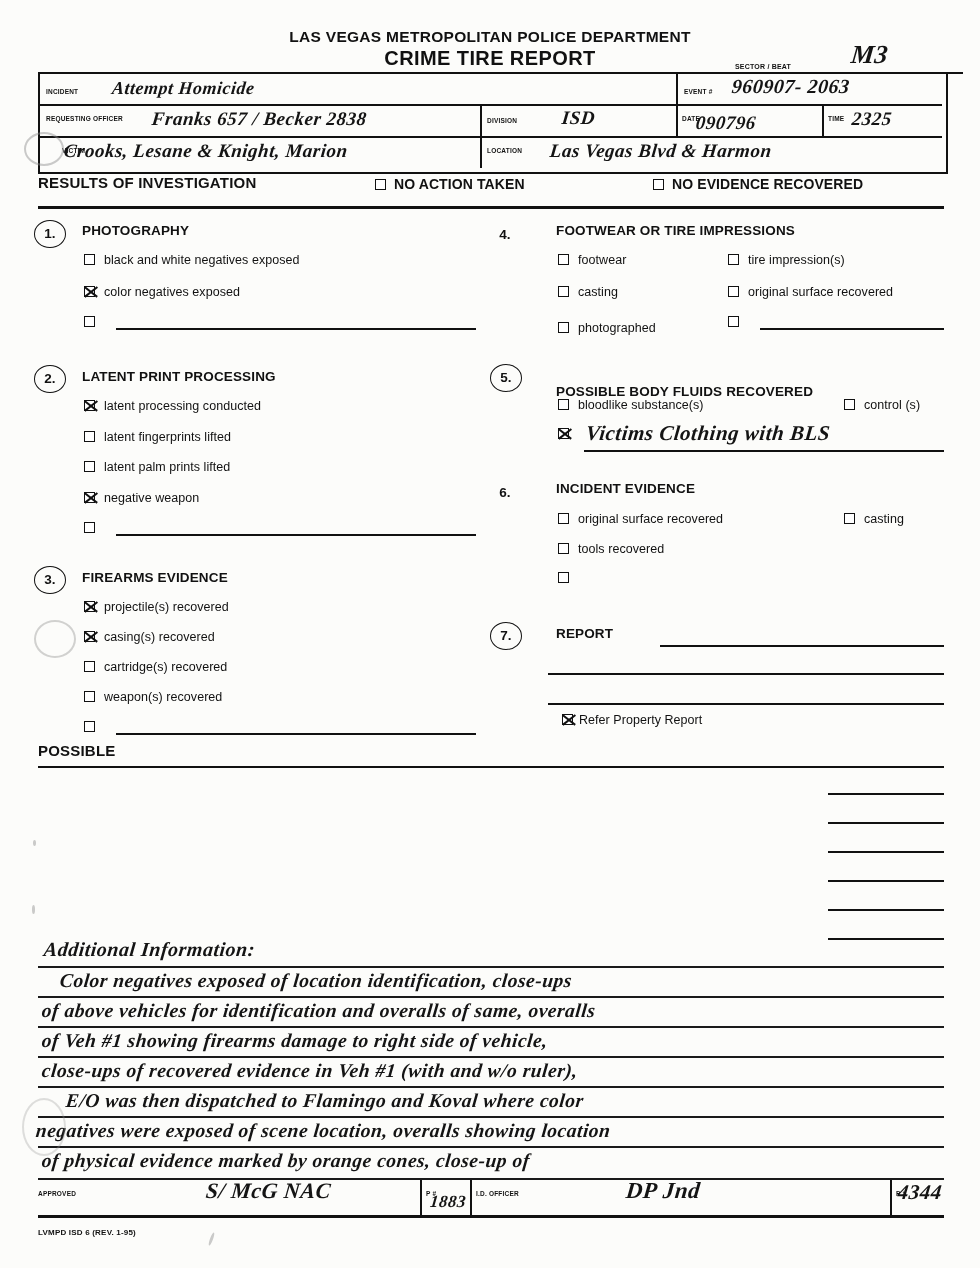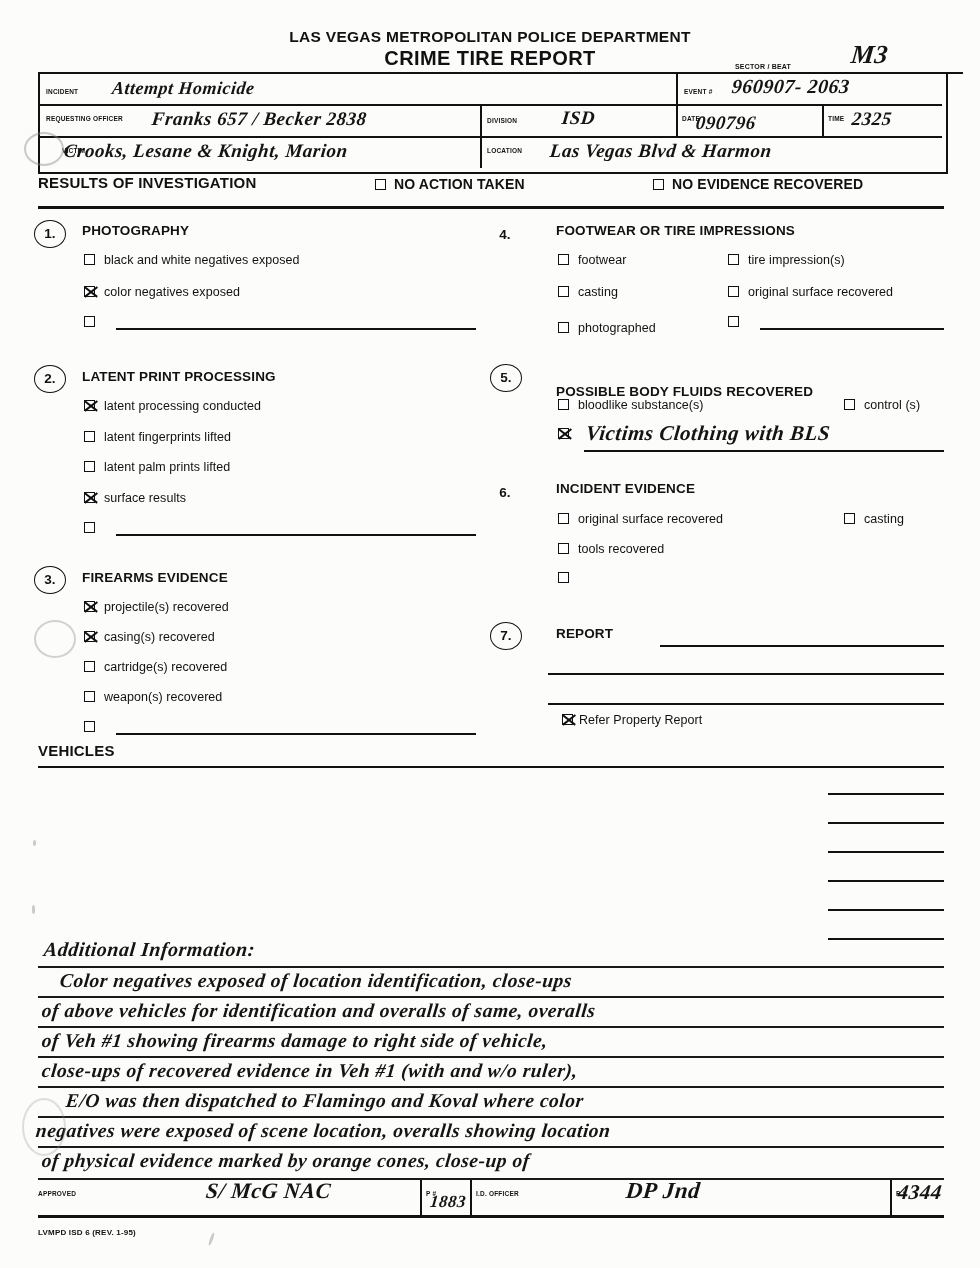--- a/index.html
+++ b/index.html
@@ -185,21 +185,21 @@
   <div class="chk" style="left:84px;top:399px;">
     <span class="cbx x"></span><span class="lbl">latent processing conducted</span>
   </div>
   <div class="chk" style="left:84px;top:430px;">
     <span class="cbx"></span><span class="lbl">latent fingerprints lifted</span>
   </div>
   <div class="chk" style="left:84px;top:460px;">
     <span class="cbx"></span><span class="lbl">latent palm prints lifted</span>
   </div>
   <div class="chk" style="left:84px;top:491px;">
-    <span class="cbx x"></span><span class="lbl">surface results</span>
+    <span class="cbx x"></span><span class="lbl">negative weapon</span>
   </div>
   <div class="chk" style="left:84px;top:521px;">
     <span class="cbx"></span><span class="lbl"></span>
   </div>
   <div class="fill" style="left:116px;top:534px;width:360px;"></div>
 
   <div class="secnum circ" style="left:34px;top:566px;">3.</div>
   <div class="sectitle" style="left:82px;top:570px;">FIREARMS EVIDENCE</div>
   <div class="chk" style="left:84px;top:600px;">
     <span class="cbx x"></span><span class="lbl">projectile(s) recovered</span>
@@ -271,21 +271,21 @@
 
   <div class="secnum circ" style="left:490px;top:622px;">7.</div>
   <div class="sectitle" style="left:556px;top:626px;">REPORT</div>
   <div class="fill" style="left:660px;top:645px;width:284px;"></div>
   <div class="fill" style="left:548px;top:673px;width:396px;"></div>
   <div class="fill" style="left:548px;top:703px;width:396px;"></div>
   <div class="chk" style="left:562px;top:713px;">
     <span class="cbx x"></span><span class="lbl" style="margin-left:6px;">Refer Property Report</span>
   </div>
 
-  <div id="vehicles-lbl">VEHICLES</div>
+  <div id="vehicles-lbl">POSSIBLE</div>
   <div id="vehicles-rule"></div>
   <div class="fill" style="left:828px;top:793px;width:116px;"></div>
   <div class="fill" style="left:828px;top:822px;width:116px;"></div>
   <div class="fill" style="left:828px;top:851px;width:116px;"></div>
   <div class="fill" style="left:828px;top:880px;width:116px;"></div>
   <div class="fill" style="left:828px;top:909px;width:116px;"></div>
   <div class="fill" style="left:828px;top:938px;width:116px;"></div>
 
   <div class="hand nwrite" style="left:44px;top:938px;font-size:20px;">Additional Information:</div>
   <div class="nline" style="top:966px;"></div>

